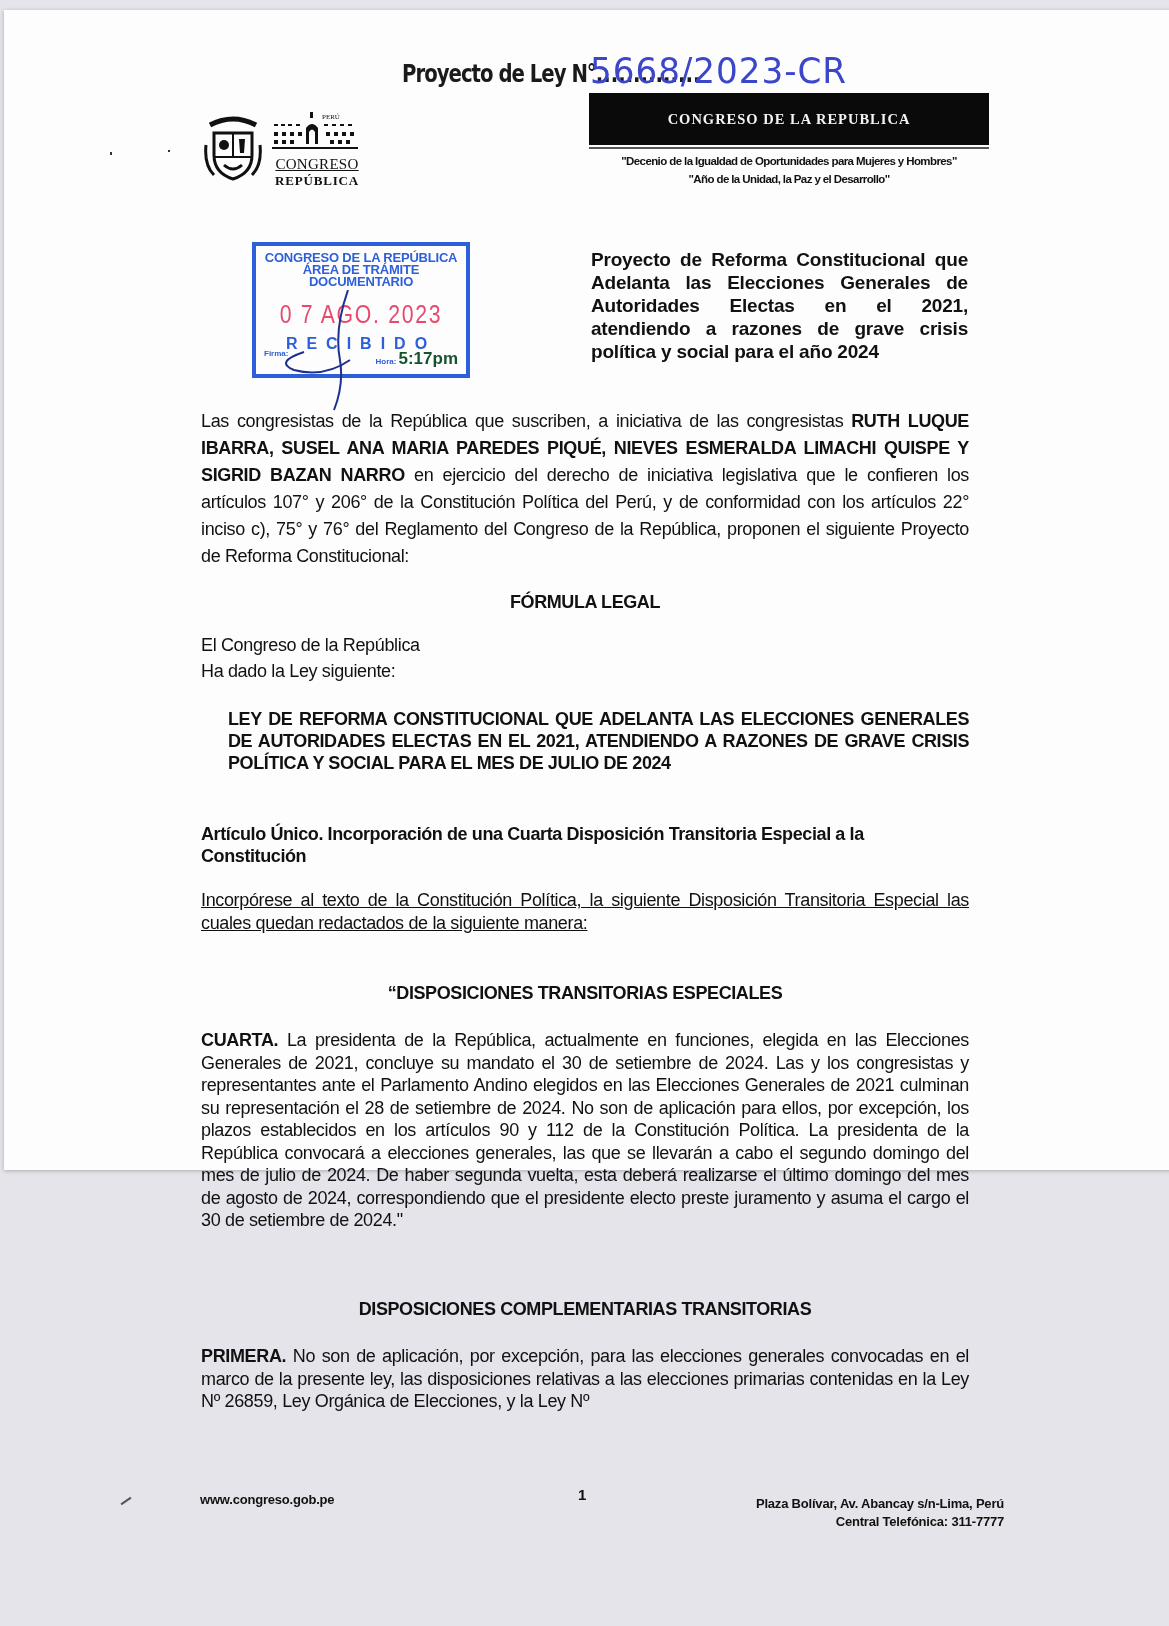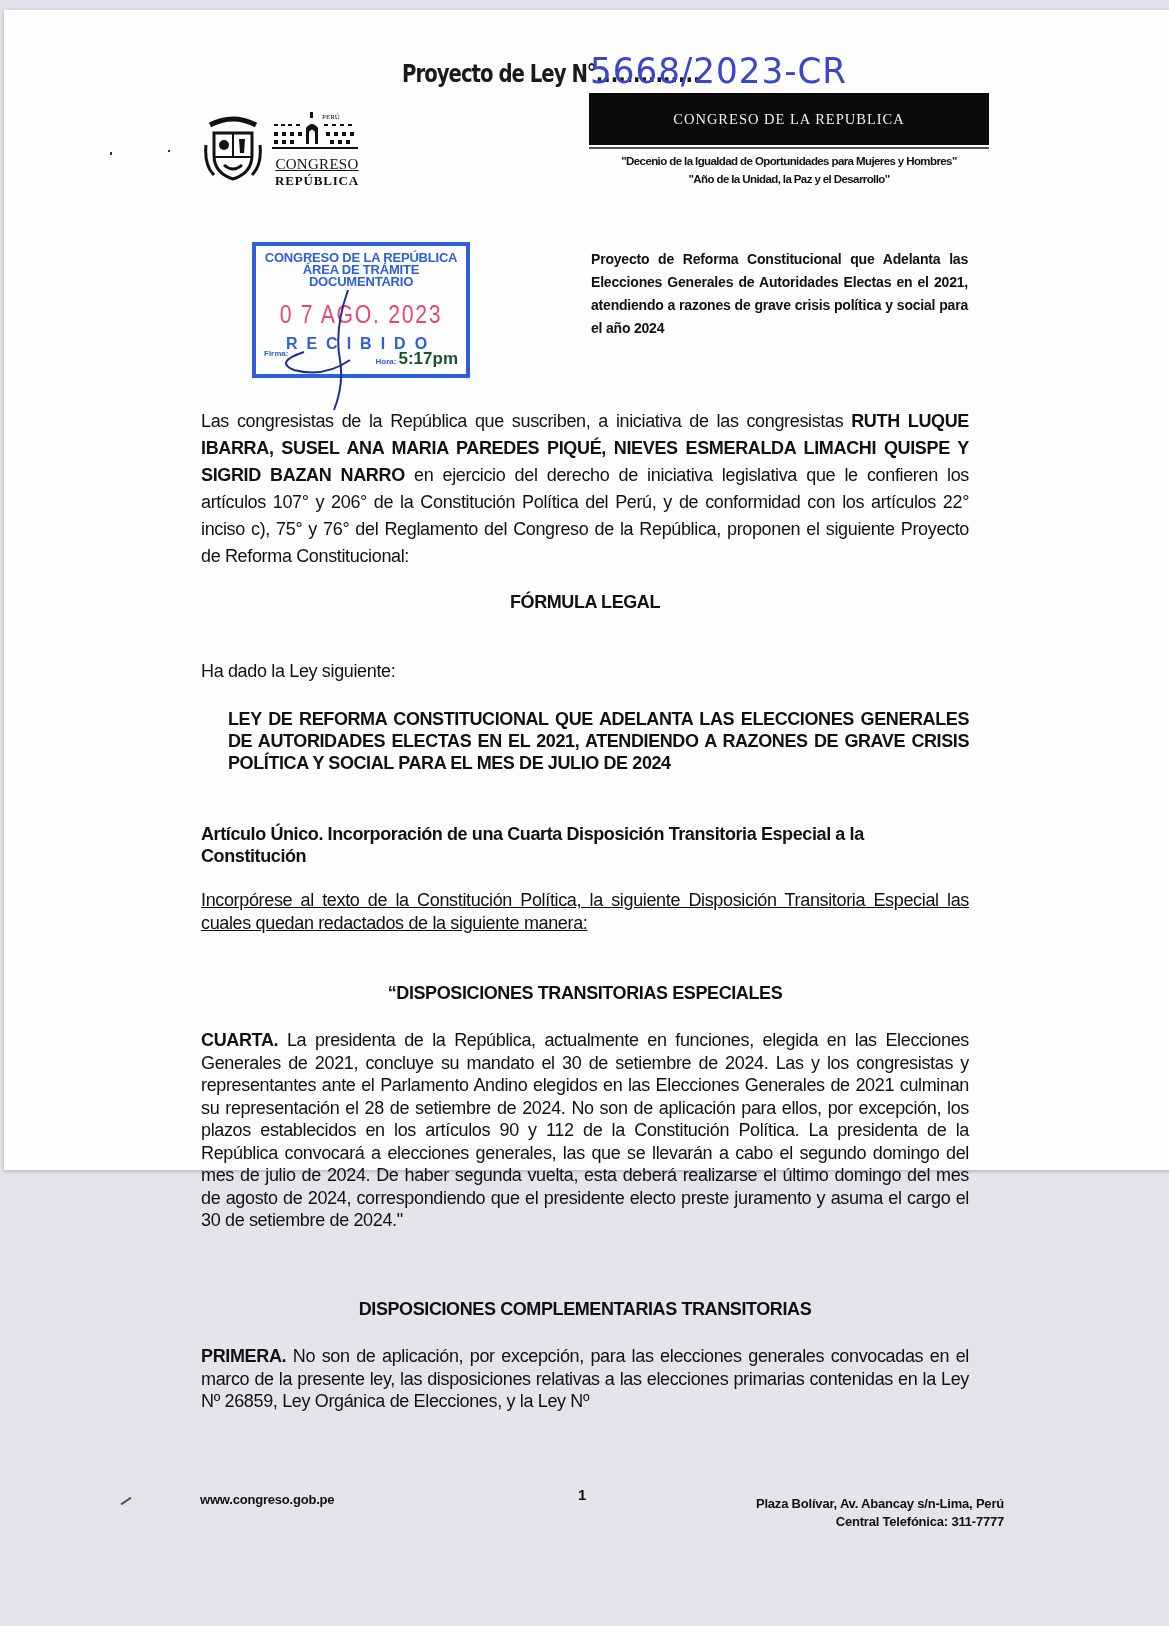--- a/index.html
+++ b/index.html
@@ -25,21 +25,21 @@
   .handwritten {
     left: 586px; top: 40px; font-family: "DejaVu Sans", sans-serif;
     font-size: 36px; color: #3b47c8; font-weight: normal; letter-spacing: 1px;
     white-space: nowrap; transform: scaleX(0.95); transform-origin: left;
   }
   .black-bar {
     left: 585px; top: 83px; width: 400px; height: 52px; background: #0a0a0a;
     display: flex; align-items: center; justify-content: center;
   }
   .black-bar span {
-    color: #f2f2f2; font-family: "Liberation Serif", serif; font-size: 14.5px; letter-spacing: 1px;
+    color: #f2f2f2; font-family: "Liberation Serif", serif; font-size: 14.5px; letter-spacing: 1px; font-weight: bold;
   }
   .bar-rule {
     left: 585px; top: 137px; width: 400px; height: 2px; background: #555;
   }
   .motto {
     left: 600px; width: 370px; text-align: center; font-size: 11.5px; font-weight: bold;
     letter-spacing: -0.6px; white-space: nowrap;
   }
   .logo-wrap { left: 200px; top: 100px; width: 160px; height: 90px; }
   .shield { position: absolute; left: 0; top: 5px; }
@@ -61,21 +61,21 @@
   .stamp .date {
     text-align: center; color: #e64a6e; font-size: 25px; margin-top: 12px;
     transform: scaleX(0.85); letter-spacing: 2px;
   }
   .stamp .recibido {
     text-align: center; font-weight: bold; font-size: 16px; letter-spacing: 9px; margin-top: 6px;
   }
   .stamp .sig-row { display: flex; justify-content: space-between; font-size: 8px; font-weight: bold; padding: 0 8px; margin-top: -4px; }
   .stamp .hora-hand { font-size: 17px; color: #14532d; margin-left: 2px; }
   .title-block {
-    left: 587px; top: 238px; width: 377px; font-size: 14px; font-weight: bold;
+    left: 587px; top: 238px; width: 377px; font-size: 19px; font-weight: bold;
     line-height: 23px; text-align: justify; text-align-last: left; letter-spacing: -0.2px;
   }
   .para {
     left: 197px; width: 768px; font-size: 18px; line-height: 27px; text-align: justify; letter-spacing: -0.35px;
   }
   .center-head {
     left: 197px; width: 768px; text-align: center; font-size: 18px; font-weight: bold; letter-spacing: -0.4px;
   }
   .law-title {
     left: 224px; width: 741px; font-size: 18px; font-weight: bold; line-height: 22px; text-align: justify; letter-spacing: -0.4px;
@@ -166,20 +166,21 @@
   </svg>
 
   <div class="abs title-block">Proyecto de Reforma Constitucional que Adelanta las Elecciones Generales de Autoridades Electas en el 2021, atendiendo a razones de grave crisis política y social para el año 2024</div>
 
   <div class="abs para" style="top:398px;">
     <span>Las congresistas de la República que suscriben, a iniciativa de las congresistas </span><b>RUTH LUQUE IBARRA, SUSEL ANA MARIA PAREDES PIQUÉ, NIEVES ESMERALDA LIMACHI QUISPE Y SIGRID BAZAN NARRO</b><span> en ejercicio del derecho de iniciativa legislativa que le confieren los artículos 107° y 206° de la Constitución Política del Perú, y de conformidad con los artículos 22° inciso c), 75° y 76° del Reglamento del Congreso de la República, proponen el siguiente Proyecto de Reforma Constitucional:</span>
   </div>
 
   <div class="abs center-head" style="top:582px;">FÓRMULA LEGAL</div>
 
+  <div class="abs para" style="top:622px;">El Congreso de la República</div>
   <div class="abs para" style="top:648px;">Ha dado la Ley siguiente:</div>
 
   <div class="abs law-title" style="top:698px;">LEY DE REFORMA CONSTITUCIONAL QUE ADELANTA LAS ELECCIONES GENERALES DE AUTORIDADES ELECTAS EN EL 2021, ATENDIENDO A RAZONES DE GRAVE CRISIS POLÍTICA Y SOCIAL PARA EL MES DE JULIO DE 2024</div>
 
   <div class="abs art-title" style="top:813px;">Artículo Único. Incorporación de una Cuarta Disposición Transitoria Especial a la Constitución</div>
 
   <div class="abs body-dense" style="top:879px;text-decoration:underline;">Incorpórese al texto de la Constitución Política, la siguiente Disposición Transitoria Especial las cuales quedan redactados de la siguiente manera:</div>
 
   <div class="abs center-head" style="top:973px;">“DISPOSICIONES TRANSITORIAS ESPECIALES</div>
 

